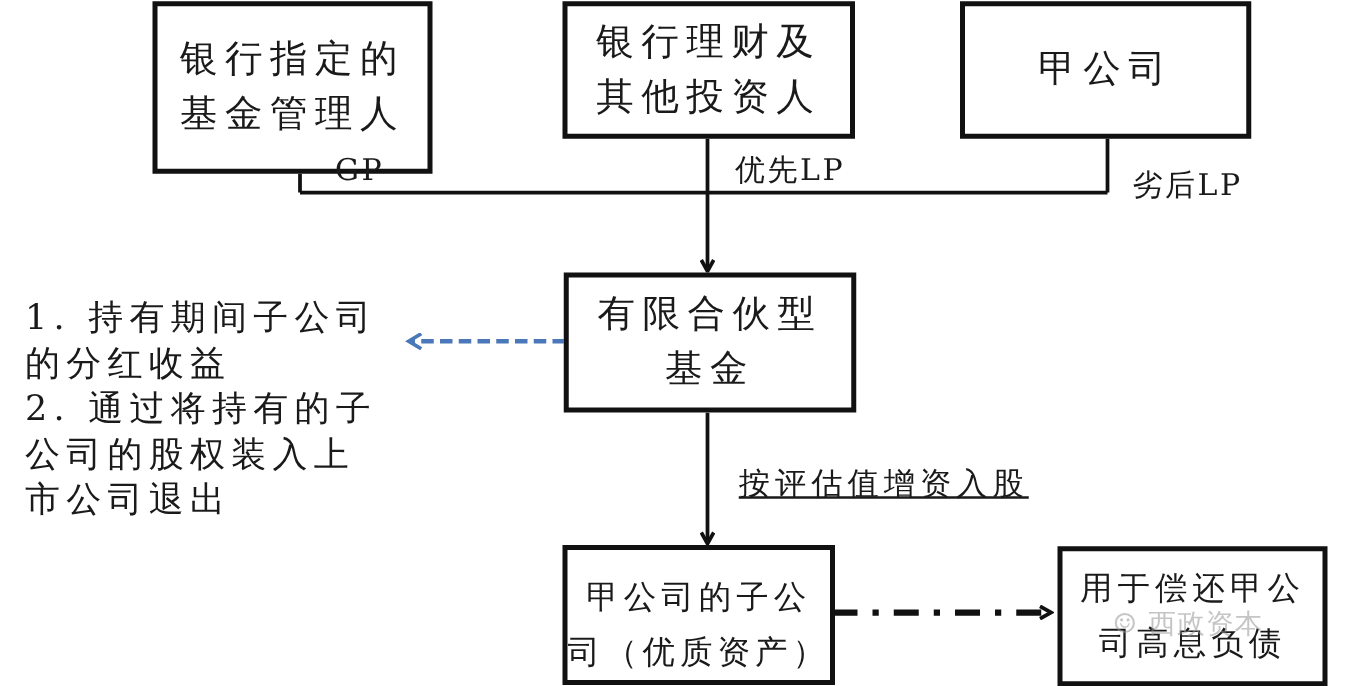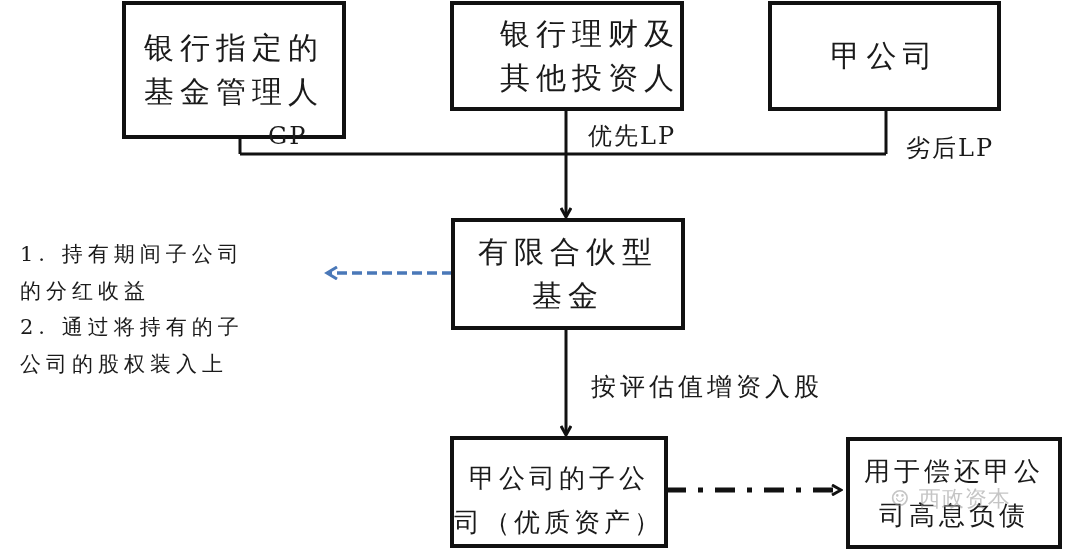--- a/index.html
+++ b/index.html
@@ -3,21 +3,21 @@
 <meta charset="utf-8">
 <style>
   html, body { margin: 0; padding: 0; background: #ffffff; }
   body { width: 1080px; height: 549px; position: relative; overflow: hidden;
          font-family: "DejaVu Serif", "Liberation Serif", serif; color: #1a1a1a; }
   .box { position: absolute; box-sizing: border-box; border: 4px solid #111;
          background: #fff; display: flex; align-items: center; justify-content: center;
          text-align: center; font-size: 30px; line-height: 44px; letter-spacing: 6px; }
   .box span { display: block; white-space: pre-line; }
   .label { position: absolute; font-size: 24px; letter-spacing: 2px; white-space: nowrap; }
-  .side-notes { position: absolute; left: 20px; top: 236px; font-size: 21px;
+  .side-notes { position: absolute; left: 20px; top: 236px; font-size: 28px;
                 line-height: 36.5px; letter-spacing: 5px; }
   .side-notes div { white-space: nowrap; }
   svg.conn { position: absolute; left: 0; top: 0; }
   .watermark { position: absolute; left: 890px; top: 484px; font-size: 22px;
                color: rgba(150,150,150,0.55); letter-spacing: 1px; white-space: nowrap; }
 </style>
 </head>
 <body>
 
 <svg class="conn" width="1080" height="549" viewBox="0 0 1080 549">
@@ -43,21 +43,21 @@
   <line x1="666" y1="490" x2="840" y2="490" stroke="#111" stroke-width="5" stroke-dasharray="20,12,5,12" marker-end="url(#arrowBlack)"></line>
 
   <line x1="452" y1="273" x2="328" y2="273" stroke="#4a78b8" stroke-width="3.5" stroke-dasharray="10,5" marker-end="url(#arrowBlue)"></line>
 </svg>
 
 <div class="box" style="left:122px; top:1px; width:224px; height:138px;">
   <span>银行指定的
 基金管理人</span>
 </div>
 
-<div class="box" style="left:450px; top:1px; width:234px; height:110px;justify-content:flex-end;">
+<div class="box" style="left:450px; top:1px; width:234px; height:110px;">
   <span>银行理财及
 其他投资人</span>
 </div>
 
 <div class="box" style="left:768px; top:1px; width:233px; height:110px;">
   <span>甲公司</span>
 </div>
 
 <div class="box" style="left:451px; top:218px; width:234px; height:112px;align-items:center;">
   <span>有限合伙型
@@ -70,25 +70,26 @@
 </div>
 
 <div class="box" style="left:846px; top:437px; width:216px; height:112px; font-size:26px; letter-spacing:4px;">
   <span>用于偿还甲公
 司高息负债</span>
 </div>
 
 <div class="label" style="left:268px; top:122px;">GP</div>
 <div class="label" style="left:588px; top:120px;">优先LP</div>
 <div class="label" style="left:906px; top:132px;">劣后LP</div>
-<div class="label" style="left:591px; top:370px; font-size:25px; letter-spacing:4px;">按评估值增资入股</div>
+<div class="label" style="left:591px; top:370px; font-size:25px; letter-spacing:4px;text-decoration:underline;">按评估值增资入股</div>
 
 <div class="side-notes">
   <div>1. 持有期间子公司</div>
   <div>的分红收益</div>
   <div>2. 通过将持有的子</div>
   <div>公司的股权装入上</div>
+  <div>市公司退出</div>
 </div>
 
 <div class="watermark">
   <span>☺</span>
   <span>西政资本</span>
 </div>
 
 </body></html>

